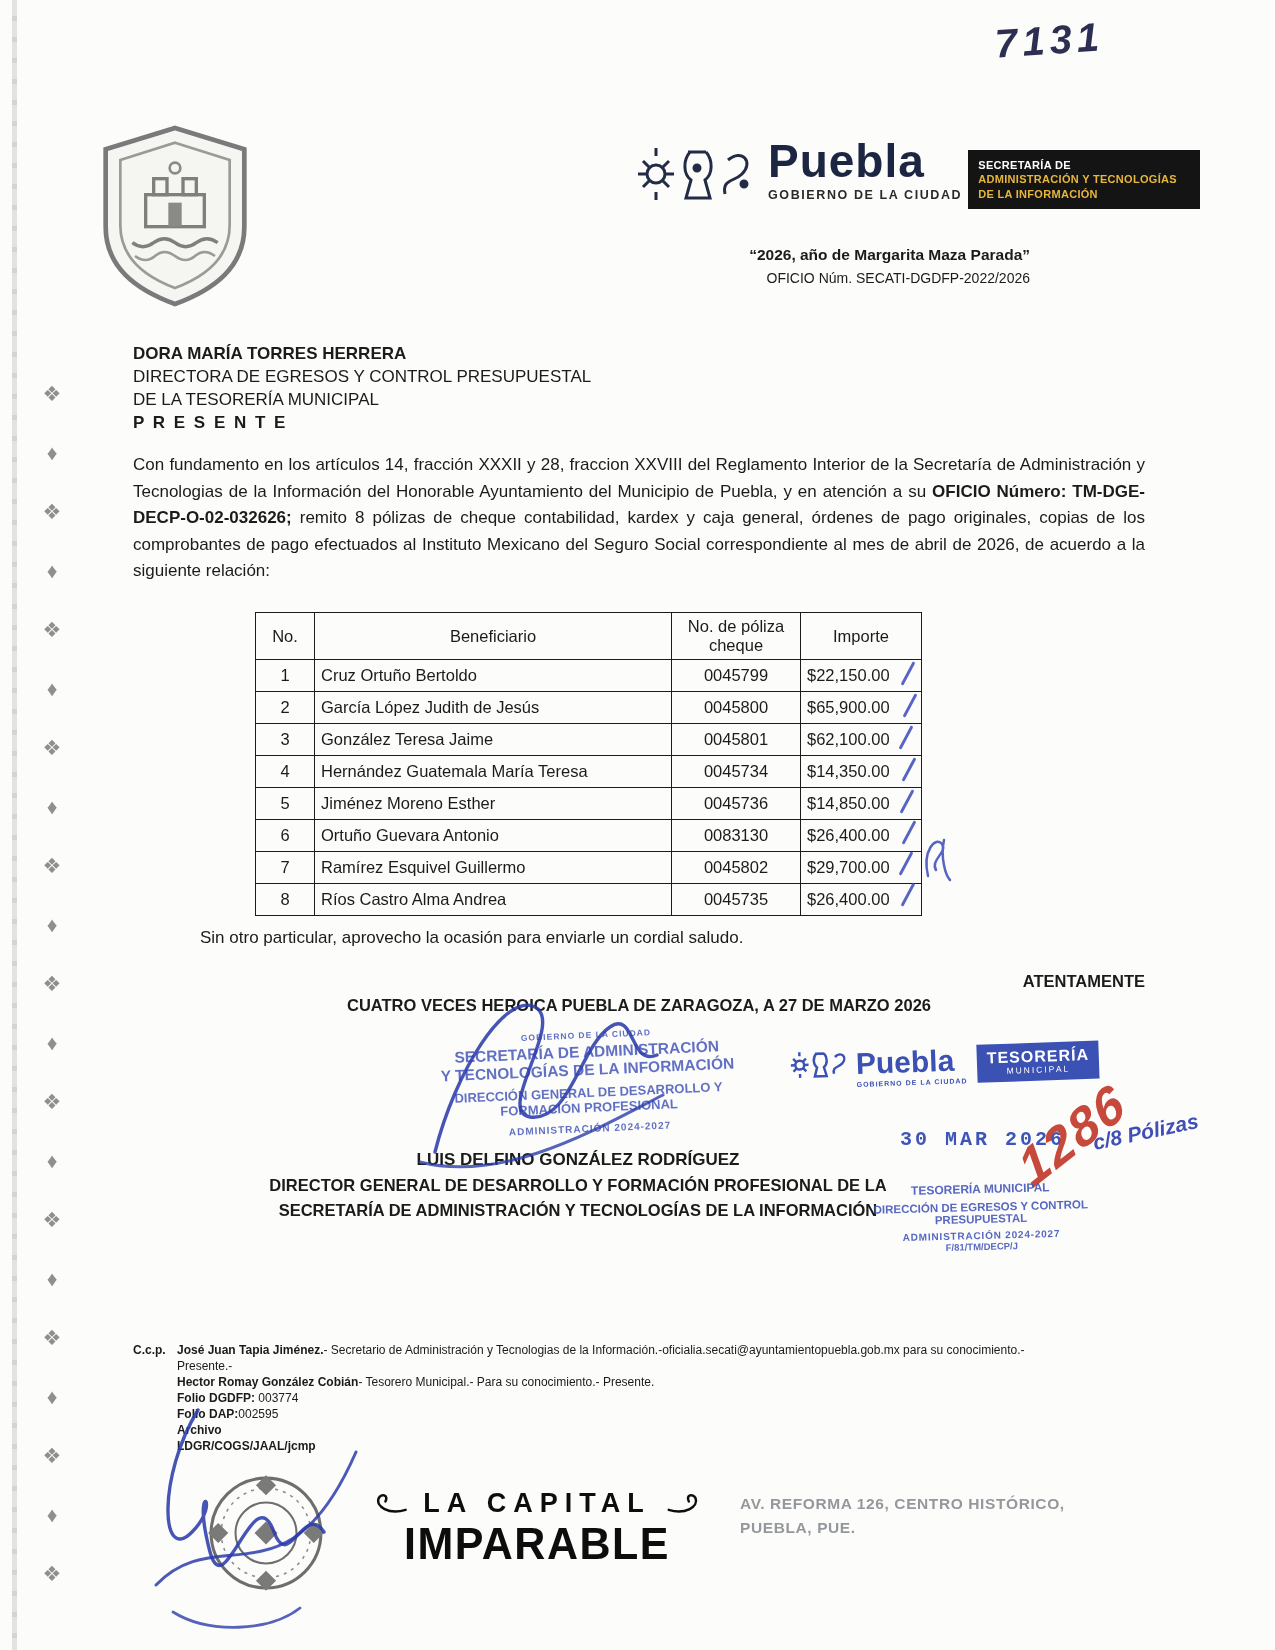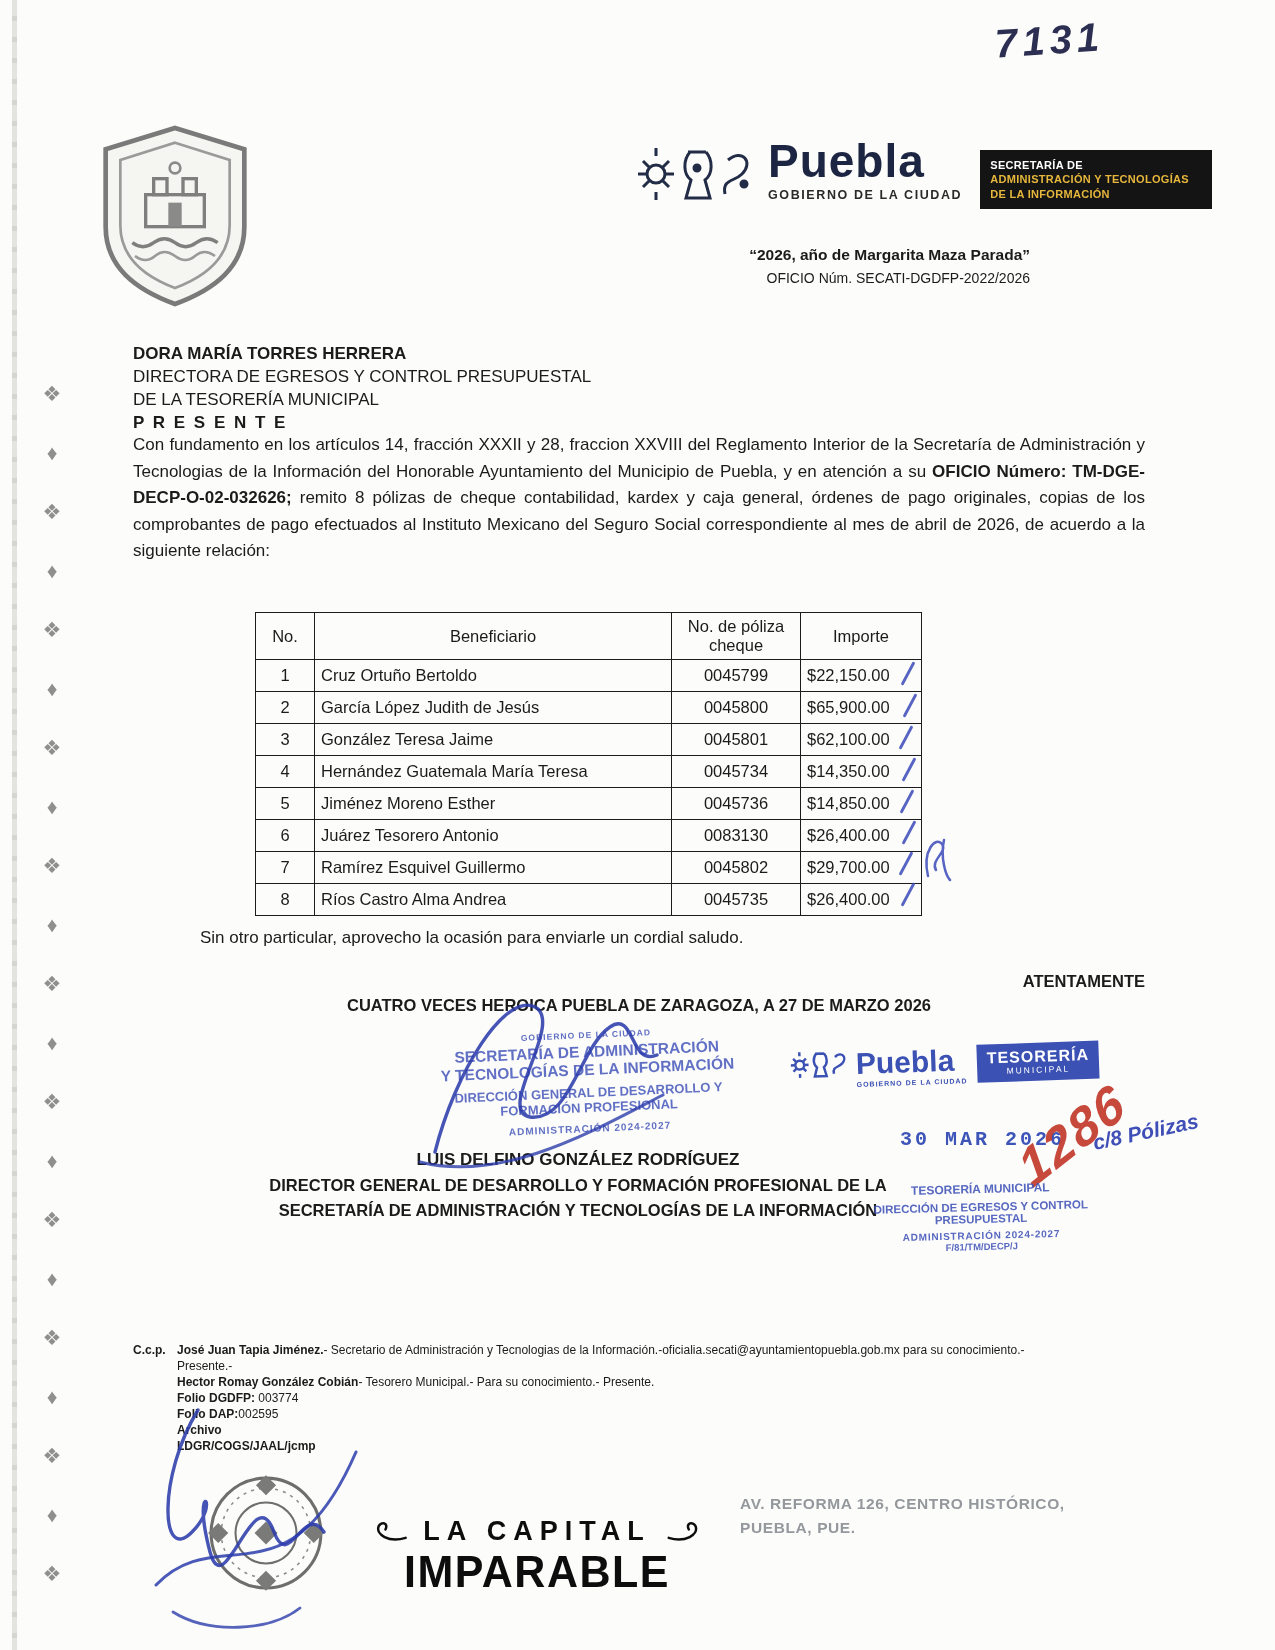--- a/index.html
+++ b/index.html
@@ -122,40 +122,40 @@
         <path d="M56,14 h18 M58,14 c-7,8 -7,22 1,28 l-5,18 h24 l-5,-18 c8,-6 8,-20 1,-28"></path>
         <circle cx="65" cy="30" r="3" fill="#222c46"></circle>
         <path d="M96,22 c14,-12 26,2 14,14 c-8,8 -20,5 -17,20"></path>
         <circle cx="112" cy="46" r="3" fill="#222c46"></circle>
       </g>
     </svg>
     <div style="margin-left:10px;">
       <div class="brand-word">Puebla</div>
       <div class="brand-sub">GOBIERNO DE LA CIUDAD</div>
     </div>
-    <div class="badge" style="margin-left:18px; margin-top:12px;">
+    <div class="badge" style="margin-left:6px; margin-top:12px;">
       <div class="w">SECRETARÍA DE</div>
       <div class="y">ADMINISTRACIÓN Y TECNOLOGÍAS</div>
       <div class="y">DE LA INFORMACIÓN</div>
     </div>
   </div>
 
   <div class="abs hdr-right" style="left:640px; top:246px; width:390px;">
     <div class="quote">“2026, año de Margarita Maza Parada”</div>
     <div class="num">OFICIO Núm. SECATI-DGDFP-2022/2026</div>
   </div>
 
   <div class="abs addr" style="left:133px; top:342px;">
     <div class="nm">DORA MARÍA TORRES HERRERA</div>
     <div>DIRECTORA DE EGRESOS Y CONTROL PRESUPUESTAL</div>
     <div>DE LA TESORERÍA MUNICIPAL</div>
     <div class="pr">P R E S E N T E</div>
   </div>
 
-  <div class="abs bodytext" style="left:133px; top:432px;">
+  <div class="abs bodytext" style="left:133px; top:452px;">
     <span>Con fundamento en los artículos 14, fracción XXXII y 28, fraccion XXVIII del Reglamento Interior de la Secretaría de Administración y Tecnologias de la Información del Honorable Ayuntamiento del Municipio de Puebla, y en atención a su </span><b>OFICIO Número: TM-DGE-DECP-O-02-032626;</b><span> remito 8 pólizas de cheque contabilidad, kardex y caja general, órdenes de pago originales, copias de los comprobantes de pago efectuados al Instituto Mexicano del Seguro Social correspondiente al mes de abril de 2026, de acuerdo a la siguiente relación:</span>
   </div>
 
   <table class="rel abs" style="left:255px; top:612px;">
     <thead>
       <tr>
         <th style="width:46px;">No.</th>
         <th style="width:344px;">Beneficiario</th>
         <th style="width:116px;">No. de póliza cheque</th>
         <th style="width:108px;">Importe</th>
@@ -187,21 +187,21 @@
         <td class="c-imp">$14,350.00</td>
       </tr>
       <tr>
         <td class="c-no">5</td>
         <td class="c-ben">Jiménez Moreno Esther</td>
         <td class="c-pol">0045736</td>
         <td class="c-imp">$14,850.00</td>
       </tr>
       <tr>
         <td class="c-no">6</td>
-        <td class="c-ben">Juárez Tesorero Antonio</td>
+        <td class="c-ben">Ortuño Guevara Antonio</td>
         <td class="c-pol">0083130</td>
         <td class="c-imp">$26,400.00</td>
       </tr>
       <tr>
         <td class="c-no">7</td>
         <td class="c-ben">Ramírez Esquivel Guillermo</td>
         <td class="c-pol">0045802</td>
         <td class="c-imp">$29,700.00</td>
       </tr>
       <tr>
@@ -304,21 +304,21 @@
     <g fill="#7a7a78">
       <rect x="53" y="6" width="14" height="14" transform="rotate(45 60 13)"></rect>
       <rect x="53" y="100" width="14" height="14" transform="rotate(45 60 107)"></rect>
       <rect x="6" y="53" width="14" height="14" transform="rotate(45 13 60)"></rect>
       <rect x="100" y="53" width="14" height="14" transform="rotate(45 107 60)"></rect>
       <rect x="52" y="52" width="16" height="16" transform="rotate(45 60 60)"></rect>
     </g>
   </svg>
 
   <div class="abs" style="left:372px; top:1488px; width:330px; text-align:center;">
-    <div style="display:flex; align-items:center; justify-content:center; gap:16px;margin-top:28px;">
+    <div style="display:flex; align-items:center; justify-content:center; gap:16px;">
       <svg width="42" height="30" viewBox="0 0 42 30">
         <path d="M40,22 C20,28 4,18 8,8 C11,2 20,4 16,12" fill="none" stroke="#0d0d0d" stroke-width="3" stroke-linecap="round"></path>
       </svg>
       <div class="capital">LA CAPITAL</div>
       <svg width="42" height="30" viewBox="0 0 42 30" style="transform:scaleX(-1);">
         <path d="M40,22 C20,28 4,18 8,8 C11,2 20,4 16,12" fill="none" stroke="#0d0d0d" stroke-width="3" stroke-linecap="round"></path>
       </svg>
     </div>
     <div class="imparable">IMPARABLE</div>
   </div>

